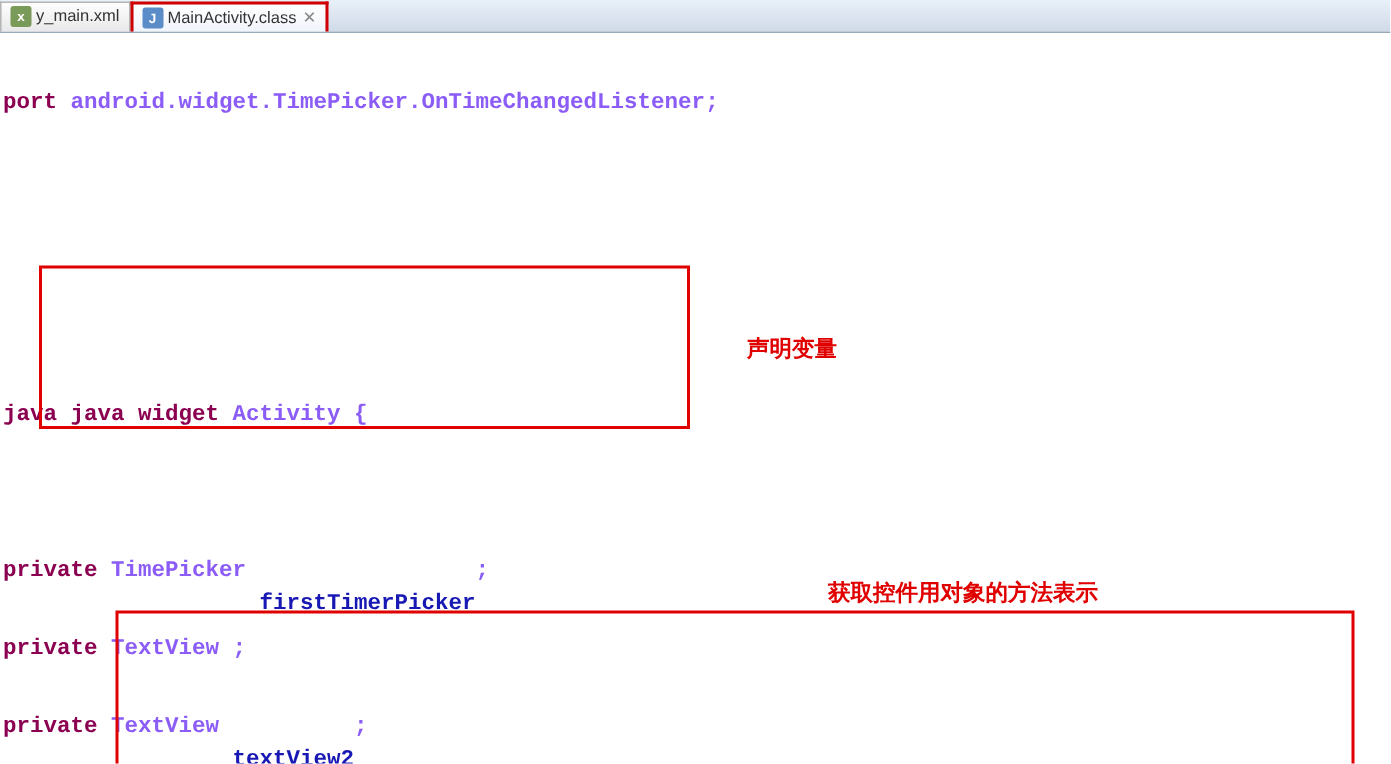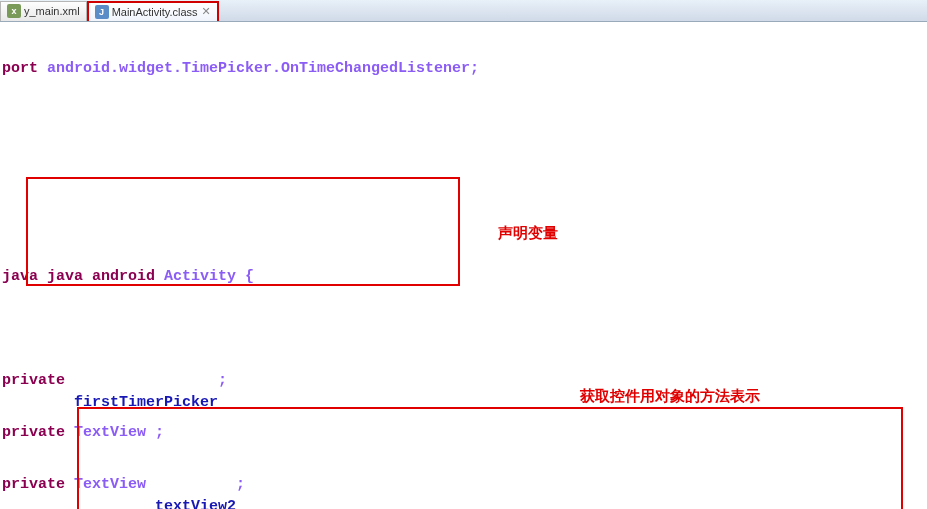--- a/index.html
+++ b/index.html
@@ -102,21 +102,21 @@
       color: #e00000;
       font-family: "Microsoft YaHei", "SimSun", sans-serif;
       font-weight: bold;
       font-size: 15px;
     }
     .annotation-1 {
       left: 498px;
       top: 198px;
     }
     .annotation-2 {
-      left: 580px;
+      left: 552px;
       top: 361px;
     }
   </style>
 </head>
 <body>
 
 <div class="tab-bar">
   <div class="tab">
     <span class="tab-icon xml">x</span>
     <span>y_main.xml</span>
@@ -126,23 +126,23 @@
     <span>MainActivity.class</span>
     <span class="tab-close">✕</span>
   </div>
 </div>
 
 <div class="code-area">
 <div class="line"><span class="kw">port </span><span class="plain">android.widget.TimePicker.OnTimeChangedListener;</span></div>
 <div class="line"></div>
 <div class="line"></div>
 <div class="line"></div>
-<div class="line"><span class="kw">java </span><span class="kw">java </span><span class="kw">android </span><span class="plain">Activity {</span></div>
+<div class="line"><span class="kw">java </span><span class="kw">java </span><span class="kw">widget </span><span class="plain">Activity {</span></div>
 <div class="line"></div>
-<div class="line">   <span class="kw">private </span><span class="field">firstTimerPicker</span><span class="plain">;</span></div>
+<div class="line">   <span class="kw">private </span><span class="plain">TimePicker </span><span class="field">firstTimerPicker</span><span class="plain">;</span></div>
 <div class="line">   <span class="kw">private </span><span class="plain">TextView </span><span class="plain">;</span></div>
 <div class="line">   <span class="kw">private </span><span class="plain">TextView </span><span class="field">textView2</span><span class="plain">;</span></div>
 
 
 
 
 
 
 
 

